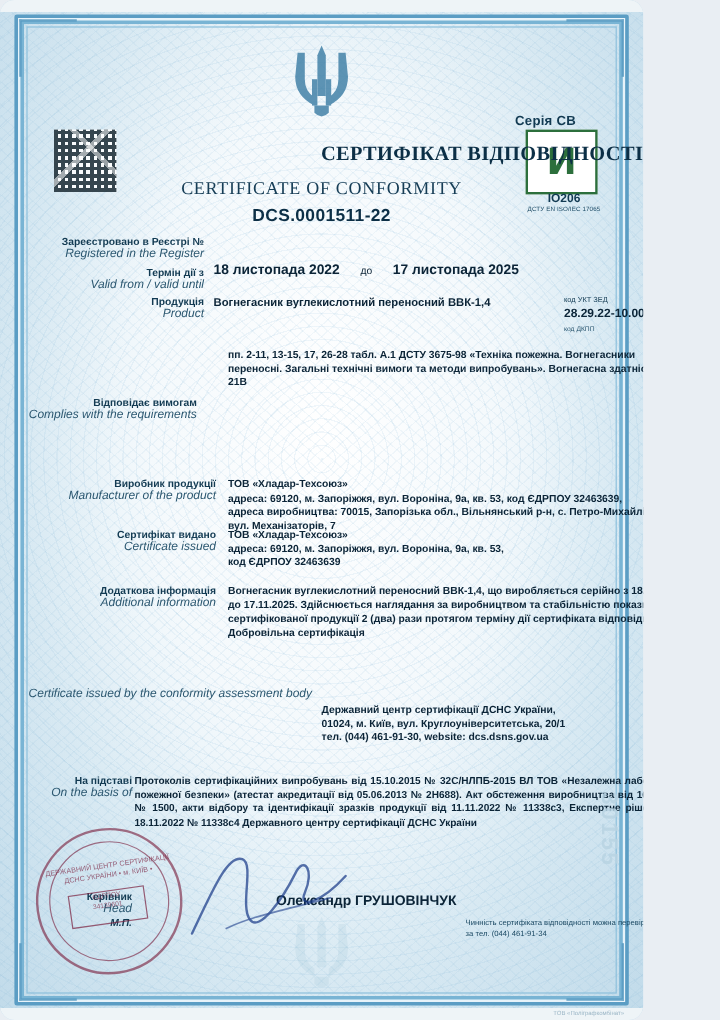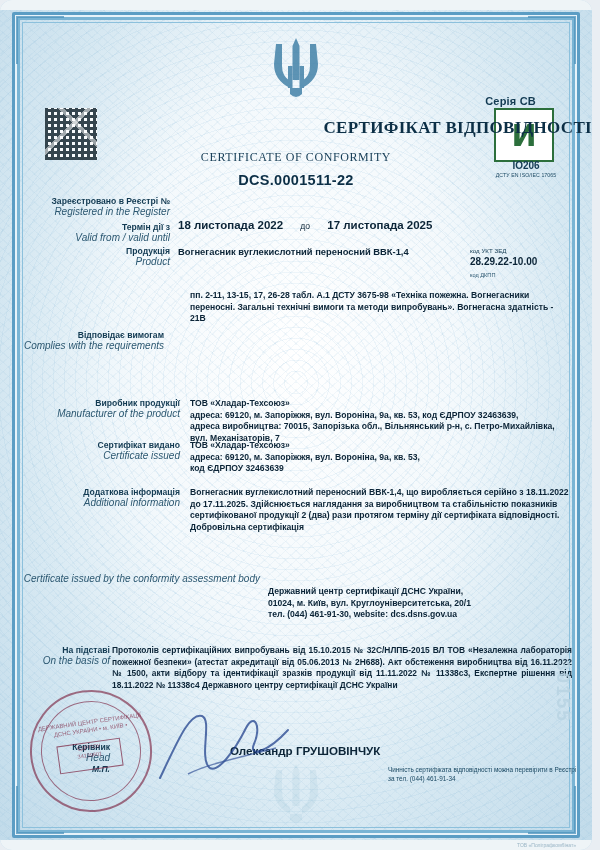--- a/index.html
+++ b/index.html
@@ -4,21 +4,21 @@
 <style>
   html,body{margin:0;padding:0;}
   body{
     width:600px;height:850px;
     background:#e9eef3;
     font-family:"Liberation Sans", sans-serif;
     overflow:hidden;
   }
   .page{
     position:relative;
-    width:592px;height:850px;
+    width:536px;height:850px;
     background:
       radial-gradient(ellipse at 50% 42%, #ffffff 0%, #f4f9fc 38%, #dfeef6 66%, #cfe5f2 100%);
     overflow:hidden;
     border-radius:12px;
   }
   
   .guilloche{
     position:absolute;inset:0;
     background-image:
       repeating-linear-gradient(42deg, rgba(120,175,210,.09) 0 1px, transparent 1px 7px),
@@ -105,21 +105,21 @@
   .title-ua{
     position:absolute;left:0;right:0;top:118px;
     text-align:right;
     font-size:17px;font-weight:bold;color:#0c2f46;
     letter-spacing:.3px;
     font-family:"Liberation Serif", serif;
   }
   .title-en{
     position:absolute;left:0;right:0;top:150px;
     text-align:center;
-    font-size:12px;color:#163d56;letter-spacing:.6px;
+    font-size:15px;color:#163d56;letter-spacing:.6px;
     font-family:"Liberation Serif", serif;
   }
   .doc-number{
     position:absolute;left:0;right:0;top:172px;
     text-align:center;
     font-size:14.5px;font-weight:bold;color:#0c2f46;
     letter-spacing:.3px;
   }
 
   

